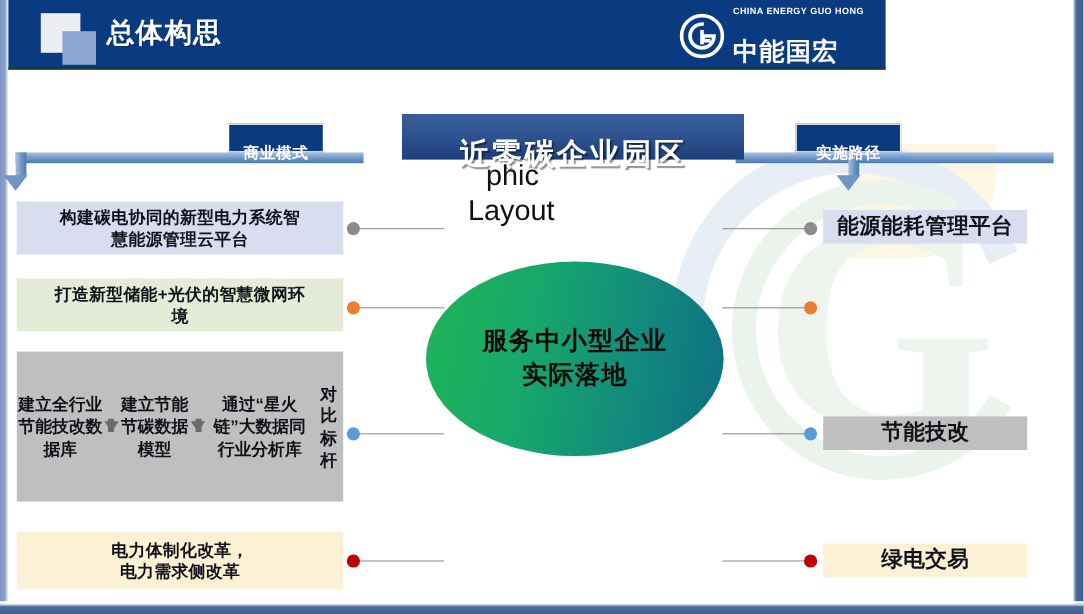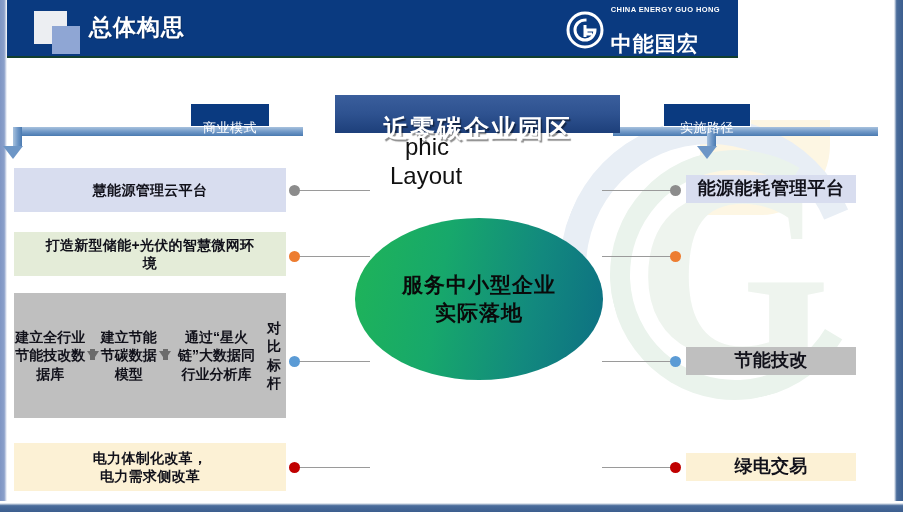--- a/index.html
+++ b/index.html
@@ -103,21 +103,21 @@
     text-shadow: 1.5px 1.5px 1px rgba(0,0,0,0.45);
     margin-top: 28px;
   }
 
   .tab {
     position: absolute; top: 103px; height: 24px;
     background: #0a3a80; border: 1.5px solid #ffffff;
     display:flex; align-items:center; justify-content:center;
     z-index: 7;
   }
-  .tab span { color:#ffffff; font-size:13px; font-weight:normal; letter-spacing:0.5px;margin-top:25px; }
+  .tab span { color:#ffffff; font-size:13px; font-weight:bold; letter-spacing:0.5px;margin-top:25px; }
   #tab-left  { left: 190px; width: 80px; }
   #tab-right { left: 663px; width: 88px; }
 
   
   .elbow-bar {
     position:absolute; height: 9px;
     background: linear-gradient(to bottom,#a8c2de 0%,#6d96c6 55%,#4a7ab0 100%);
     z-index: 4;
   }
   .elbow-stem {
@@ -277,20 +277,21 @@
   <div class="conn-dot" style="left:670px; top:251px; background:#ed7d31;"></div>
   <div class="conn-dot" style="left:670px; top:356px; background:#5b9bd5;"></div>
   <div class="conn-dot" style="left:670px; top:462px; background:#c00000;"></div>
 
   <div id="ellipse">
     <div class="el-line">服务中小型企业</div>
     <div class="el-line">实际落地</div>
   </div>
 
   <div class="box left-box" id="lbox1">
+    <div class="btxt">构建碳电协同的新型电力系统智</div>
     <div class="btxt">慧能源管理云平台</div>
   </div>
 
   <div class="box left-box" id="lbox2">
     <div class="btxt">打造新型储能+光伏的智慧微网环</div>
     <div class="btxt">境</div>
   </div>
 
   <div class="box left-box" id="lbox3">
     <div class="step">建立全行业节能技改数据库</div>

